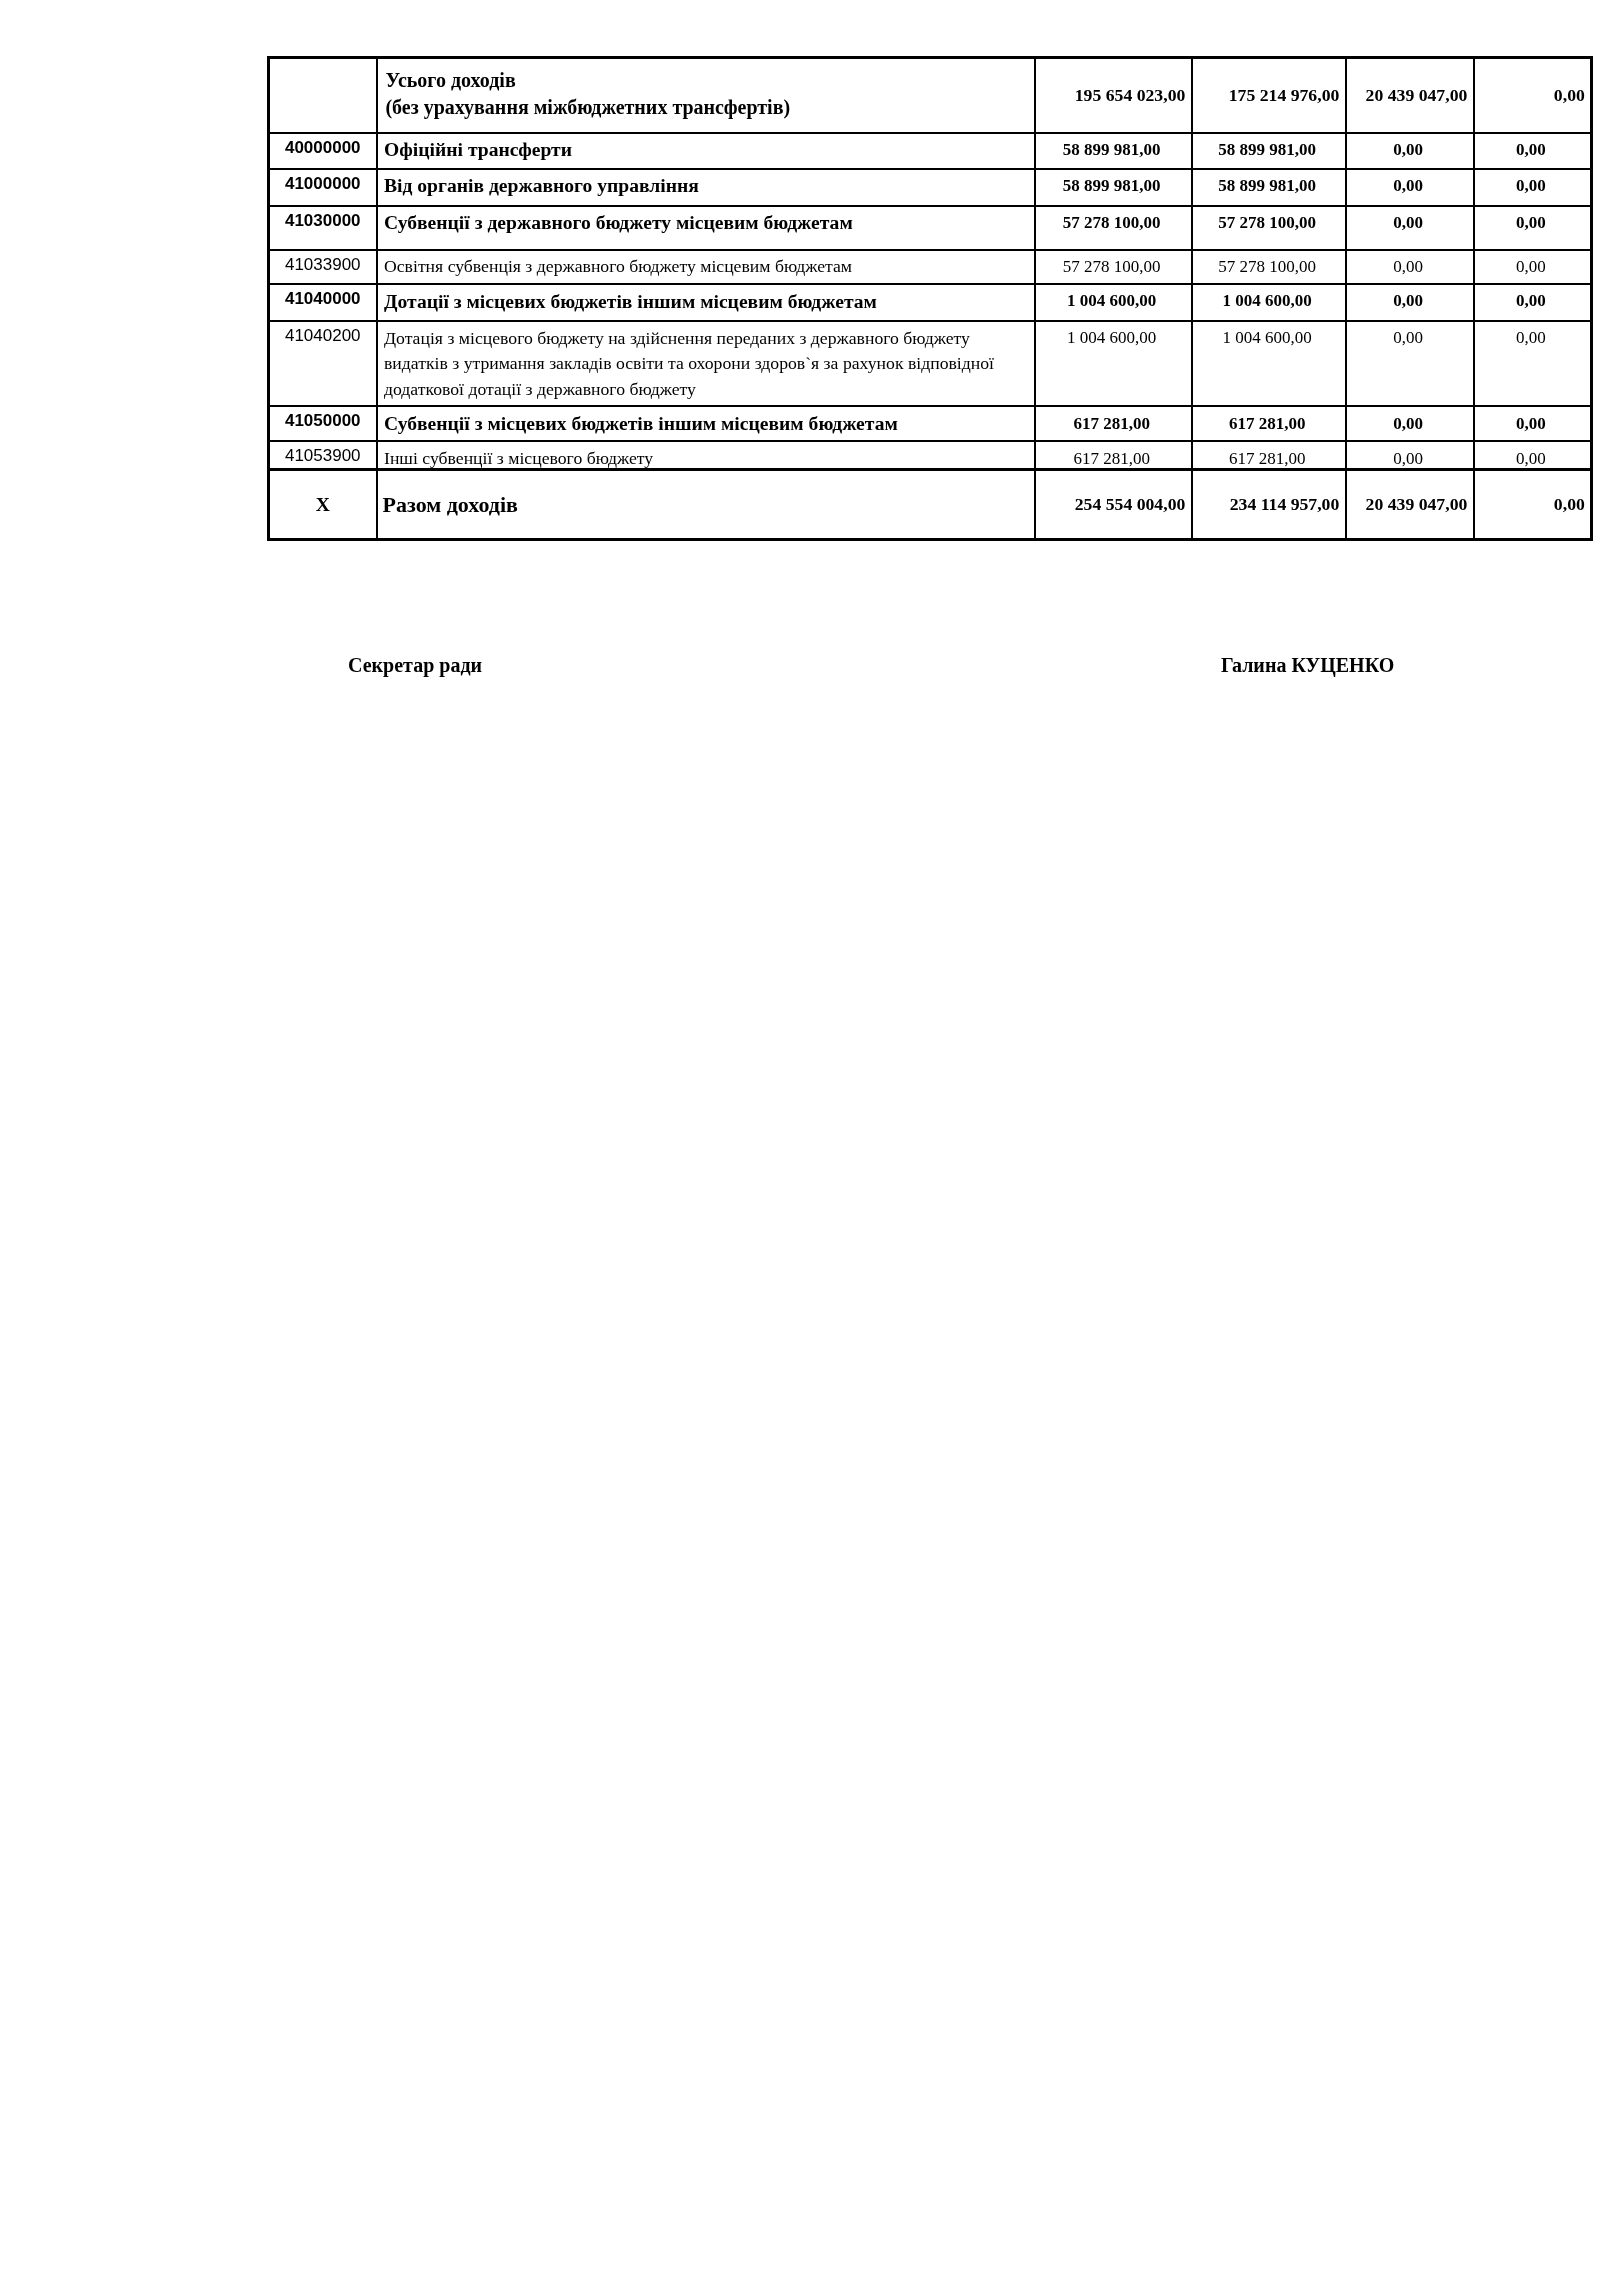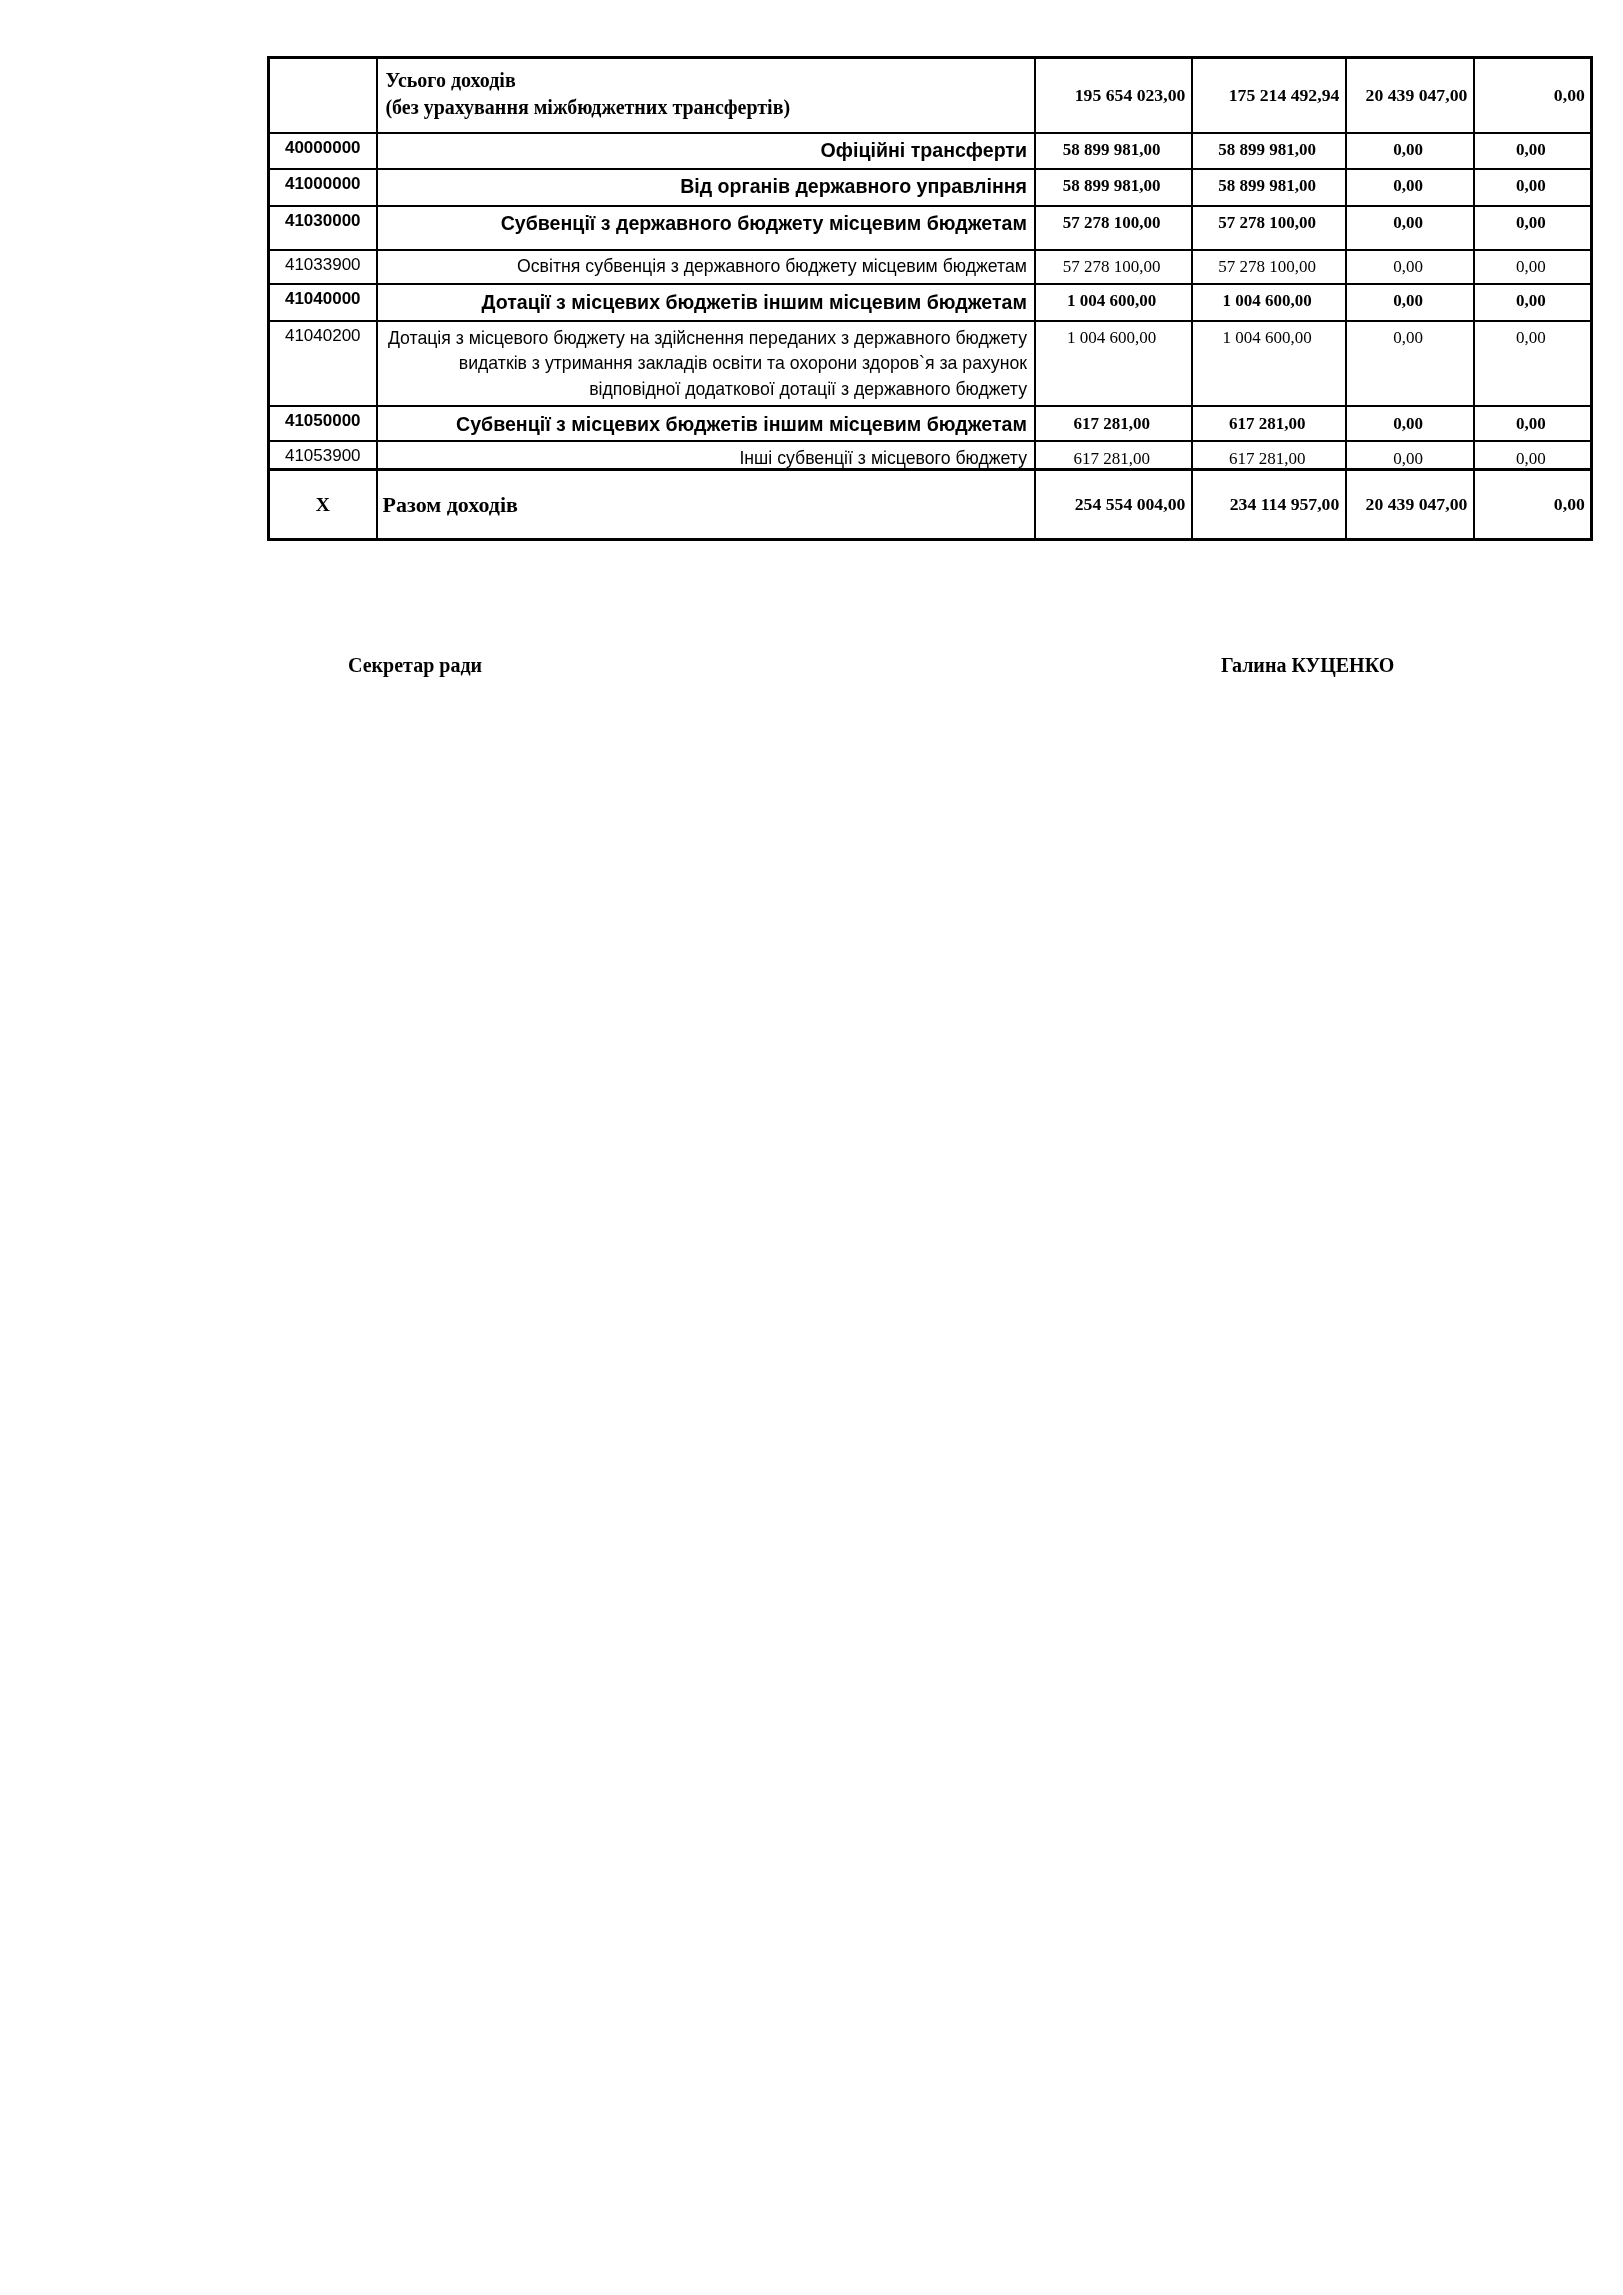--- a/index.html
+++ b/index.html
@@ -37,24 +37,24 @@
 
   
   td.code {
     text-align: center;
     vertical-align: top;
     padding-top: 4px;
     font-family: "Liberation Sans", sans-serif;
     font-size: 17px;
   }
   td.name {
-    text-align: right;
+    text-align: left;
     vertical-align: top;
     padding: 3.9px 6.5px 2.6px 6.5px;
-    font-family: Liberation Sans, sans-serif;
+    font-family: Liberation Serif, serif;
     font-size: 17.7px;
     line-height: 1.45;
   }
   td.num {
     text-align: center;
     vertical-align: top;
     padding: 6.5px 5.2px 0 2.6px;
     font-family: "Liberation Serif", serif;
     font-size: 17px;
     font-weight: bold;
@@ -145,21 +145,21 @@
         <col style="width:118px">
     </colgroup>
     <tbody>
       <tr style="height:75px">
         <td class="code"></td>
         <td class="hdr-title">
           <div>Усього доходів</div>
           <div>(без урахування міжбюджетних трансфертів)</div>
         </td>
         <td class="hdr-num">195 654 023,00</td>
-        <td class="hdr-num">175 214 492,94</td>
+        <td class="hdr-num">175 214 976,00</td>
         <td class="hdr-num">20 439 047,00</td>
         <td class="hdr-num">0,00</td>
       </tr>
 
       <tr class="bold" style="height:36px">
         <td class="code">40000000</td>
         <td class="name">Офіційні трансферти</td>
         <td class="num">58 899 981,00</td>
         <td class="num">58 899 981,00</td>
         <td class="num">0,00</td>

